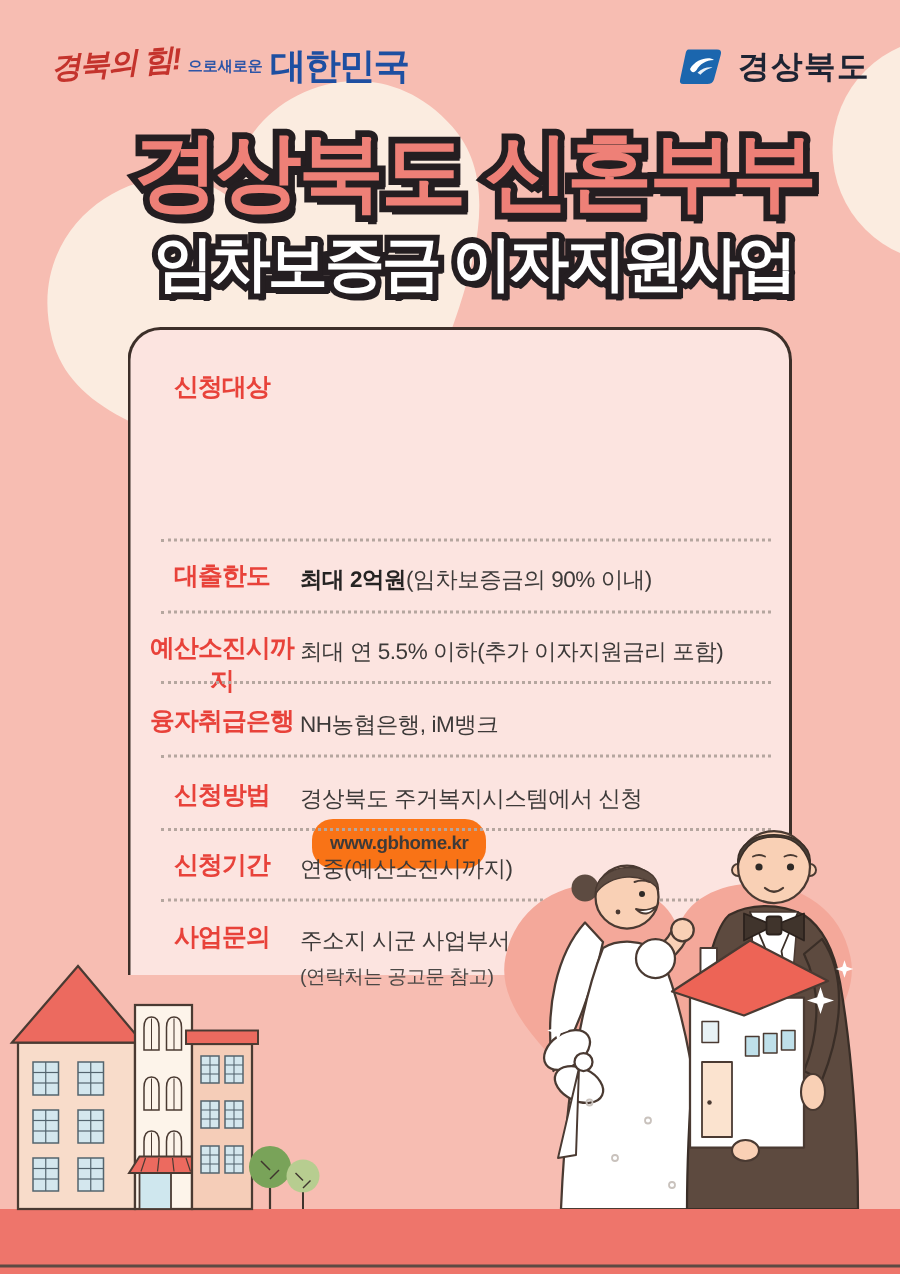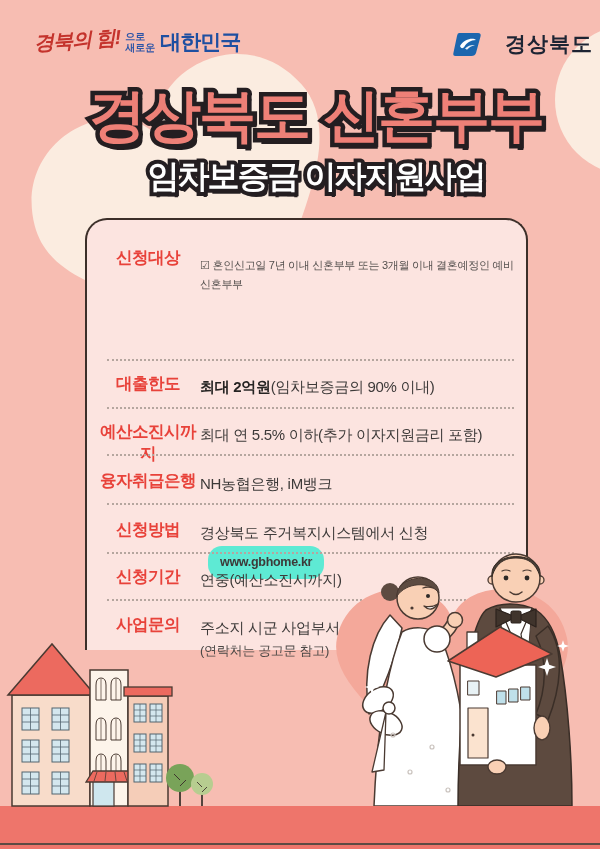--- a/index.html
+++ b/index.html
@@ -11,53 +11,53 @@
   }
   
   .heart-cream{position:absolute; left:-14px; top:2px; z-index:0;}
   .circle-cream{position:absolute; left:555px; top:25px; width:150px; height:150px;
     border-radius:50%; background:#fbece0; z-index:0;}
   
   .hdr{position:absolute; left:0; top:0; width:100%; z-index:4;}
   .slogan{position:absolute; left:34px; top:24px; display:flex; align-items:center; gap:5px;}
   .slogan .script{font-size:20px; font-weight:800; font-style:italic; color:#c4332c;
     transform:rotate(-4deg); letter-spacing:-1px;}
-  .slogan .stack{display:flex; flex-direction:column; font-size:10px; line-height:11px;
+  .slogan .stack{display:flex; flex-direction:row; font-size:10px; line-height:11px;
     font-weight:700; color:#2d55a7; margin-top:4px;}
-  .slogan .big{font-size:21px; font-weight:900; color:#1e4fa1; letter-spacing:-1px; margin-top:4px;}
-  .org{position:absolute; left:452px; top:30px; display:flex; align-items:center; gap:23px;}
+  .slogan .big{font-size:24px; font-weight:900; color:#1e4fa1; letter-spacing:-1px; margin-top:4px;}
+  .org{position:absolute; left:452px; top:30px; display:flex; align-items:center; gap:10px;}
   .org .org-name{font-size:21px; font-weight:800; color:#1d2433; letter-spacing:1px;}
   
   .title{position:absolute; left:0; right:0; top:82px; text-align:center; z-index:2;margin-left:32px;}
   .sticker{position:relative; display:block; font-weight:900;}
   .sticker::before{
     content:attr(data-text); position:absolute; left:0; top:0; width:100%;
     -webkit-text-stroke:9px #241e21; text-shadow:4px 6px 0 #241e21; z-index:-1;
   }
   .t1{font-size:57px; line-height:66px; letter-spacing:-2px; color:#ee8077;}
-  .t2{font-size:32px; line-height:52px; letter-spacing:-2px; color:#ffffff; margin-top:2px;}
+  .t2{font-size:40px; line-height:52px; letter-spacing:-2px; color:#ffffff; margin-top:2px;}
   .t2::before{-webkit-text-stroke:8px #241e21; text-shadow:3px 5px 0 #241e21;}
   
   .card{
     position:absolute; left:85px; top:218px; width:443px; height:432px;
     background:#fce4e0; border:2px solid #3c2f29; border-bottom:none;
     border-radius:22px 22px 0 0; box-sizing:border-box; z-index:1;
   }
   .row{position:absolute; left:0; width:100%;}
   .row .lbl{position:absolute; left:10px; top:0; width:102px; text-align:center;
     font-size:16.5px; font-weight:800; color:#e8423a; letter-spacing:-0.5px;}
   .row .val{position:absolute; left:113px; top:0; width:316px; font-size:15px;
     letter-spacing:-0.3px; color:#3d3a39; line-height:27px;}
   .val p{margin:0;}
   .checks{margin-top:9px;}
   .checkline{font-size:11px; line-height:19px; color:#54504e; letter-spacing:-0.3px;}
   .chk{margin-right:3px; color:#4c4845;}
   .strong{font-size:15px; font-weight:800; color:#262423;}
   .subnote{font-size:13px; line-height:20px; color:#4a4745;}
-  .pill{display:inline-block; background:#5eead4; border-radius:14px; padding:3px 12px;
+  .pill{display:inline-block; background:#f97316; border-radius:14px; padding:3px 12px;
     font-size:12.5px; font-weight:700; color:#3d3a39; margin-left:8px; vertical-align:1px;}
   .sep{position:absolute; left:20px; width:407px; border-top:2px dotted #b5a69f; height:0;}
   .r1{top:27px;} .sep1{top:139px;}
   .r2{top:153px;} .sep2{top:187px;}
   .r3{top:201px;} .sep3{top:234px;}
   .r4{top:250px;} .sep4{top:283px;}
   .r5{top:299px;} .sep5{top:332px;}
   .r6{top:346px;} .sep6{top:379px;}
   .r7{top:394px;}
   
@@ -100,23 +100,20 @@
     <span class="sticker t1" data-text="경상북도 신혼부부">경상북도 신혼부부</span>
     <span class="sticker t2" data-text="임차보증금 이자지원사업">임차보증금 이자지원사업</span>
   </div>
 
   <div class="card">
 
     <div class="row r1">
       <div class="lbl">신청대상</div>
       <div class="val">
         <div class="checks">
-          <div class="checkline">
-            <span class="chk">☑</span><span>혼인신고일 7년 이내 신혼부부 또는 3개월 이내 결혼예정인 예비신혼부부</span>
-          </div>
         </div>
       </div>
     </div>
     <div class="sep sep1"></div>
 
     <div class="row r2">
       <div class="lbl">대출한도</div>
       <div class="val">
         <p><span class="strong">최대 2억원</span><span>(임차보증금의 90% 이내)</span></p>
       </div>

